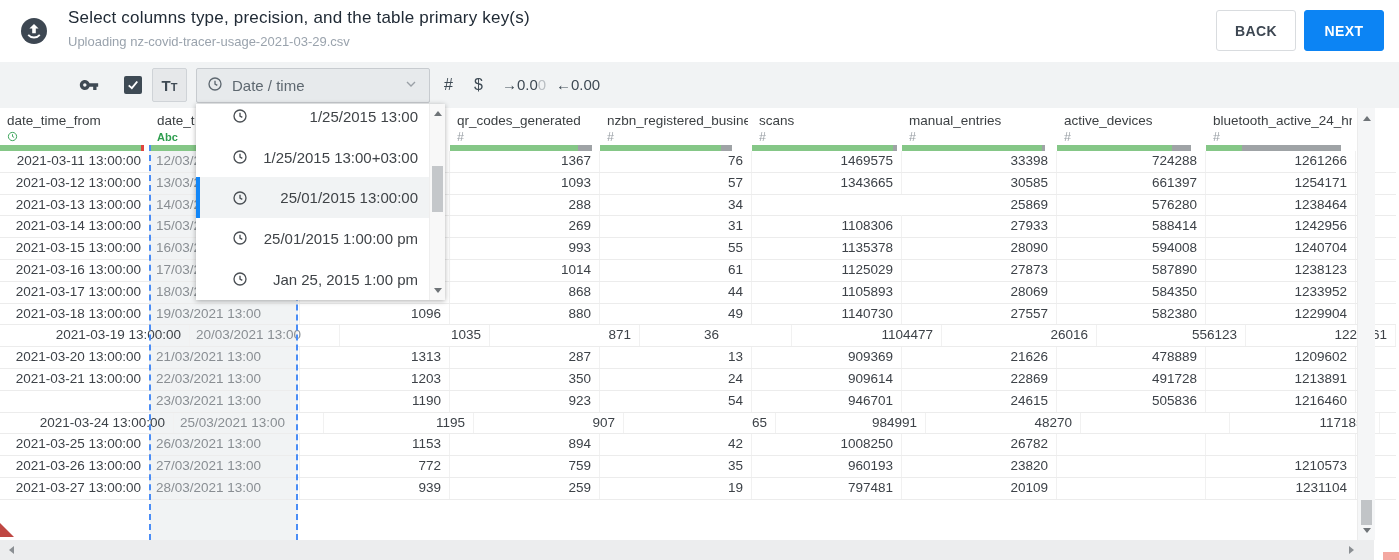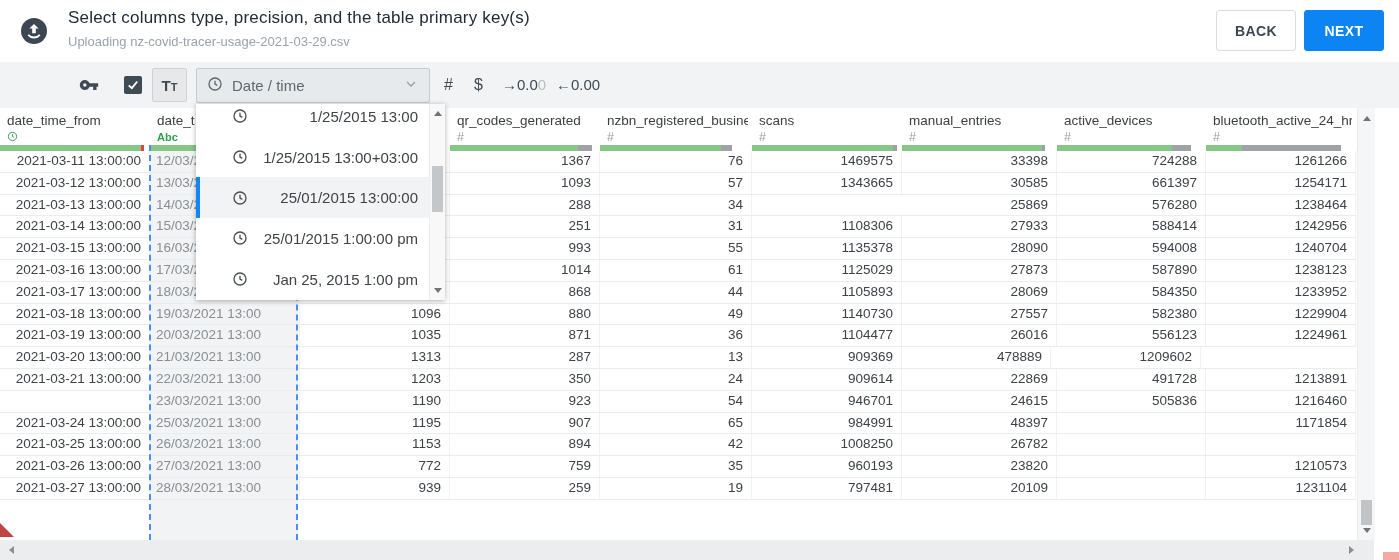--- a/index.html
+++ b/index.html
@@ -258,21 +258,21 @@
           <div class="cell ar" style="width: 152px;">34</div>
           <div class="cell ar" style="width: 150px; margin-top: 20px;">1112703</div>
           <div class="cell ar" style="width: 155px;">25869</div>
           <div class="cell ar" style="width: 149px;">576280</div>
           <div class="cell ar" style="width: 150px;">1238464</div>
         </div>
         <div class="trow">
           <div class="cell ar" style="width: 150px;">2021-03-14 13:00:00</div>
           <div class="cell al sel" style="width: 150px;">15/03/2021 13:00</div>
           <div class="cell ar" style="width: 150px;"></div>
-          <div class="cell ar" style="width: 150px;">251</div>
+          <div class="cell ar" style="width: 150px;">269</div>
           <div class="cell ar" style="width: 152px;">31</div>
           <div class="cell ar" style="width: 150px;">1108306</div>
           <div class="cell ar" style="width: 155px;">27933</div>
           <div class="cell ar" style="width: 149px;">588414</div>
           <div class="cell ar" style="width: 150px;">1242956</div>
         </div>
         <div class="trow">
           <div class="cell ar" style="width: 150px;">2021-03-15 13:00:00</div>
           <div class="cell al sel" style="width: 150px;">16/03/2021 13:00</div>
           <div class="cell ar" style="width: 150px;"></div>
@@ -310,37 +310,38 @@
           <div class="cell al sel" style="width: 150px;">19/03/2021 13:00</div>
           <div class="cell ar" style="width: 150px;">1096</div>
           <div class="cell ar" style="width: 150px;">880</div>
           <div class="cell ar" style="width: 152px;">49</div>
           <div class="cell ar" style="width: 150px;">1140730</div>
           <div class="cell ar" style="width: 155px;">27557</div>
           <div class="cell ar" style="width: 149px;">582380</div>
           <div class="cell ar" style="width: 150px;">1229904</div>
         </div>
         <div class="trow">
-          <div class="cell ar" style="width: 150px;">2021-03-19 13:00:00</div>
+          <div class="cell ar" style="width: 150px; margin-left: 40px;">2021-03-19 13:00:00</div>
           <div class="cell al sel" style="width: 150px;">20/03/2021 13:00</div>
           <div class="cell ar" style="width: 150px;">1035</div>
           <div class="cell ar" style="width: 150px;">871</div>
-          <div class="cell ar" style="width: 152px;">36</div>
+          <div class="cell ar" style="width: 152px; text-align: center;">36</div>
           <div class="cell ar" style="width: 150px;">1104477</div>
           <div class="cell ar" style="width: 155px;">26016</div>
           <div class="cell ar" style="width: 149px;">556123</div>
           <div class="cell ar" style="width: 150px;">1224961</div>
         </div>
         <div class="trow">
           <div class="cell ar" style="width: 150px;">2021-03-20 13:00:00</div>
           <div class="cell al sel" style="width: 150px;">21/03/2021 13:00</div>
           <div class="cell ar" style="width: 150px;">1313</div>
           <div class="cell ar" style="width: 150px;">287</div>
           <div class="cell ar" style="width: 152px;">13</div>
           <div class="cell ar" style="width: 150px;">909369</div>
+          <div class="cell ar" style="width: 155px;">21626</div>
           <div class="cell ar" style="width: 149px;">478889</div>
           <div class="cell ar" style="width: 150px;">1209602</div>
         </div>
         <div class="trow">
           <div class="cell ar" style="width: 150px;">2021-03-21 13:00:00</div>
           <div class="cell al sel" style="width: 150px;">22/03/2021 13:00</div>
           <div class="cell ar" style="width: 150px;">1203</div>
           <div class="cell ar" style="width: 150px;">350</div>
           <div class="cell ar" style="width: 152px;">24</div>
           <div class="cell ar" style="width: 150px;">909614</div>
@@ -353,27 +354,27 @@
           <div class="cell al sel" style="width: 150px;">23/03/2021 13:00</div>
           <div class="cell ar" style="width: 150px;">1190</div>
           <div class="cell ar" style="width: 150px;">923</div>
           <div class="cell ar" style="width: 152px;">54</div>
           <div class="cell ar" style="width: 150px;">946701</div>
           <div class="cell ar" style="width: 155px;">24615</div>
           <div class="cell ar" style="width: 149px;">505836</div>
           <div class="cell ar" style="width: 150px;">1216460</div>
         </div>
         <div class="trow">
-          <div class="cell ar" style="width: 150px;">2021-03-24 13:00:00</div>
+          <div class="cell ar" style="width: 150px; margin-left: 24px;">2021-03-24 13:00:00</div>
           <div class="cell al sel" style="width: 150px;">25/03/2021 13:00</div>
           <div class="cell ar" style="width: 150px;">1195</div>
           <div class="cell ar" style="width: 150px;">907</div>
           <div class="cell ar" style="width: 152px;">65</div>
           <div class="cell ar" style="width: 150px;">984991</div>
-          <div class="cell ar" style="width: 155px;">48397</div>
+          <div class="cell ar" style="width: 155px;">48270</div>
           <div class="cell ar" style="width: 149px;"></div>
           <div class="cell ar" style="width: 150px;">1171854</div>
         </div>
         <div class="trow">
           <div class="cell ar" style="width: 150px;">2021-03-25 13:00:00</div>
           <div class="cell al sel" style="width: 150px;">26/03/2021 13:00</div>
           <div class="cell ar" style="width: 150px;">1153</div>
           <div class="cell ar" style="width: 150px;">894</div>
           <div class="cell ar" style="width: 152px;">42</div>
           <div class="cell ar" style="width: 150px;">1008250</div>

